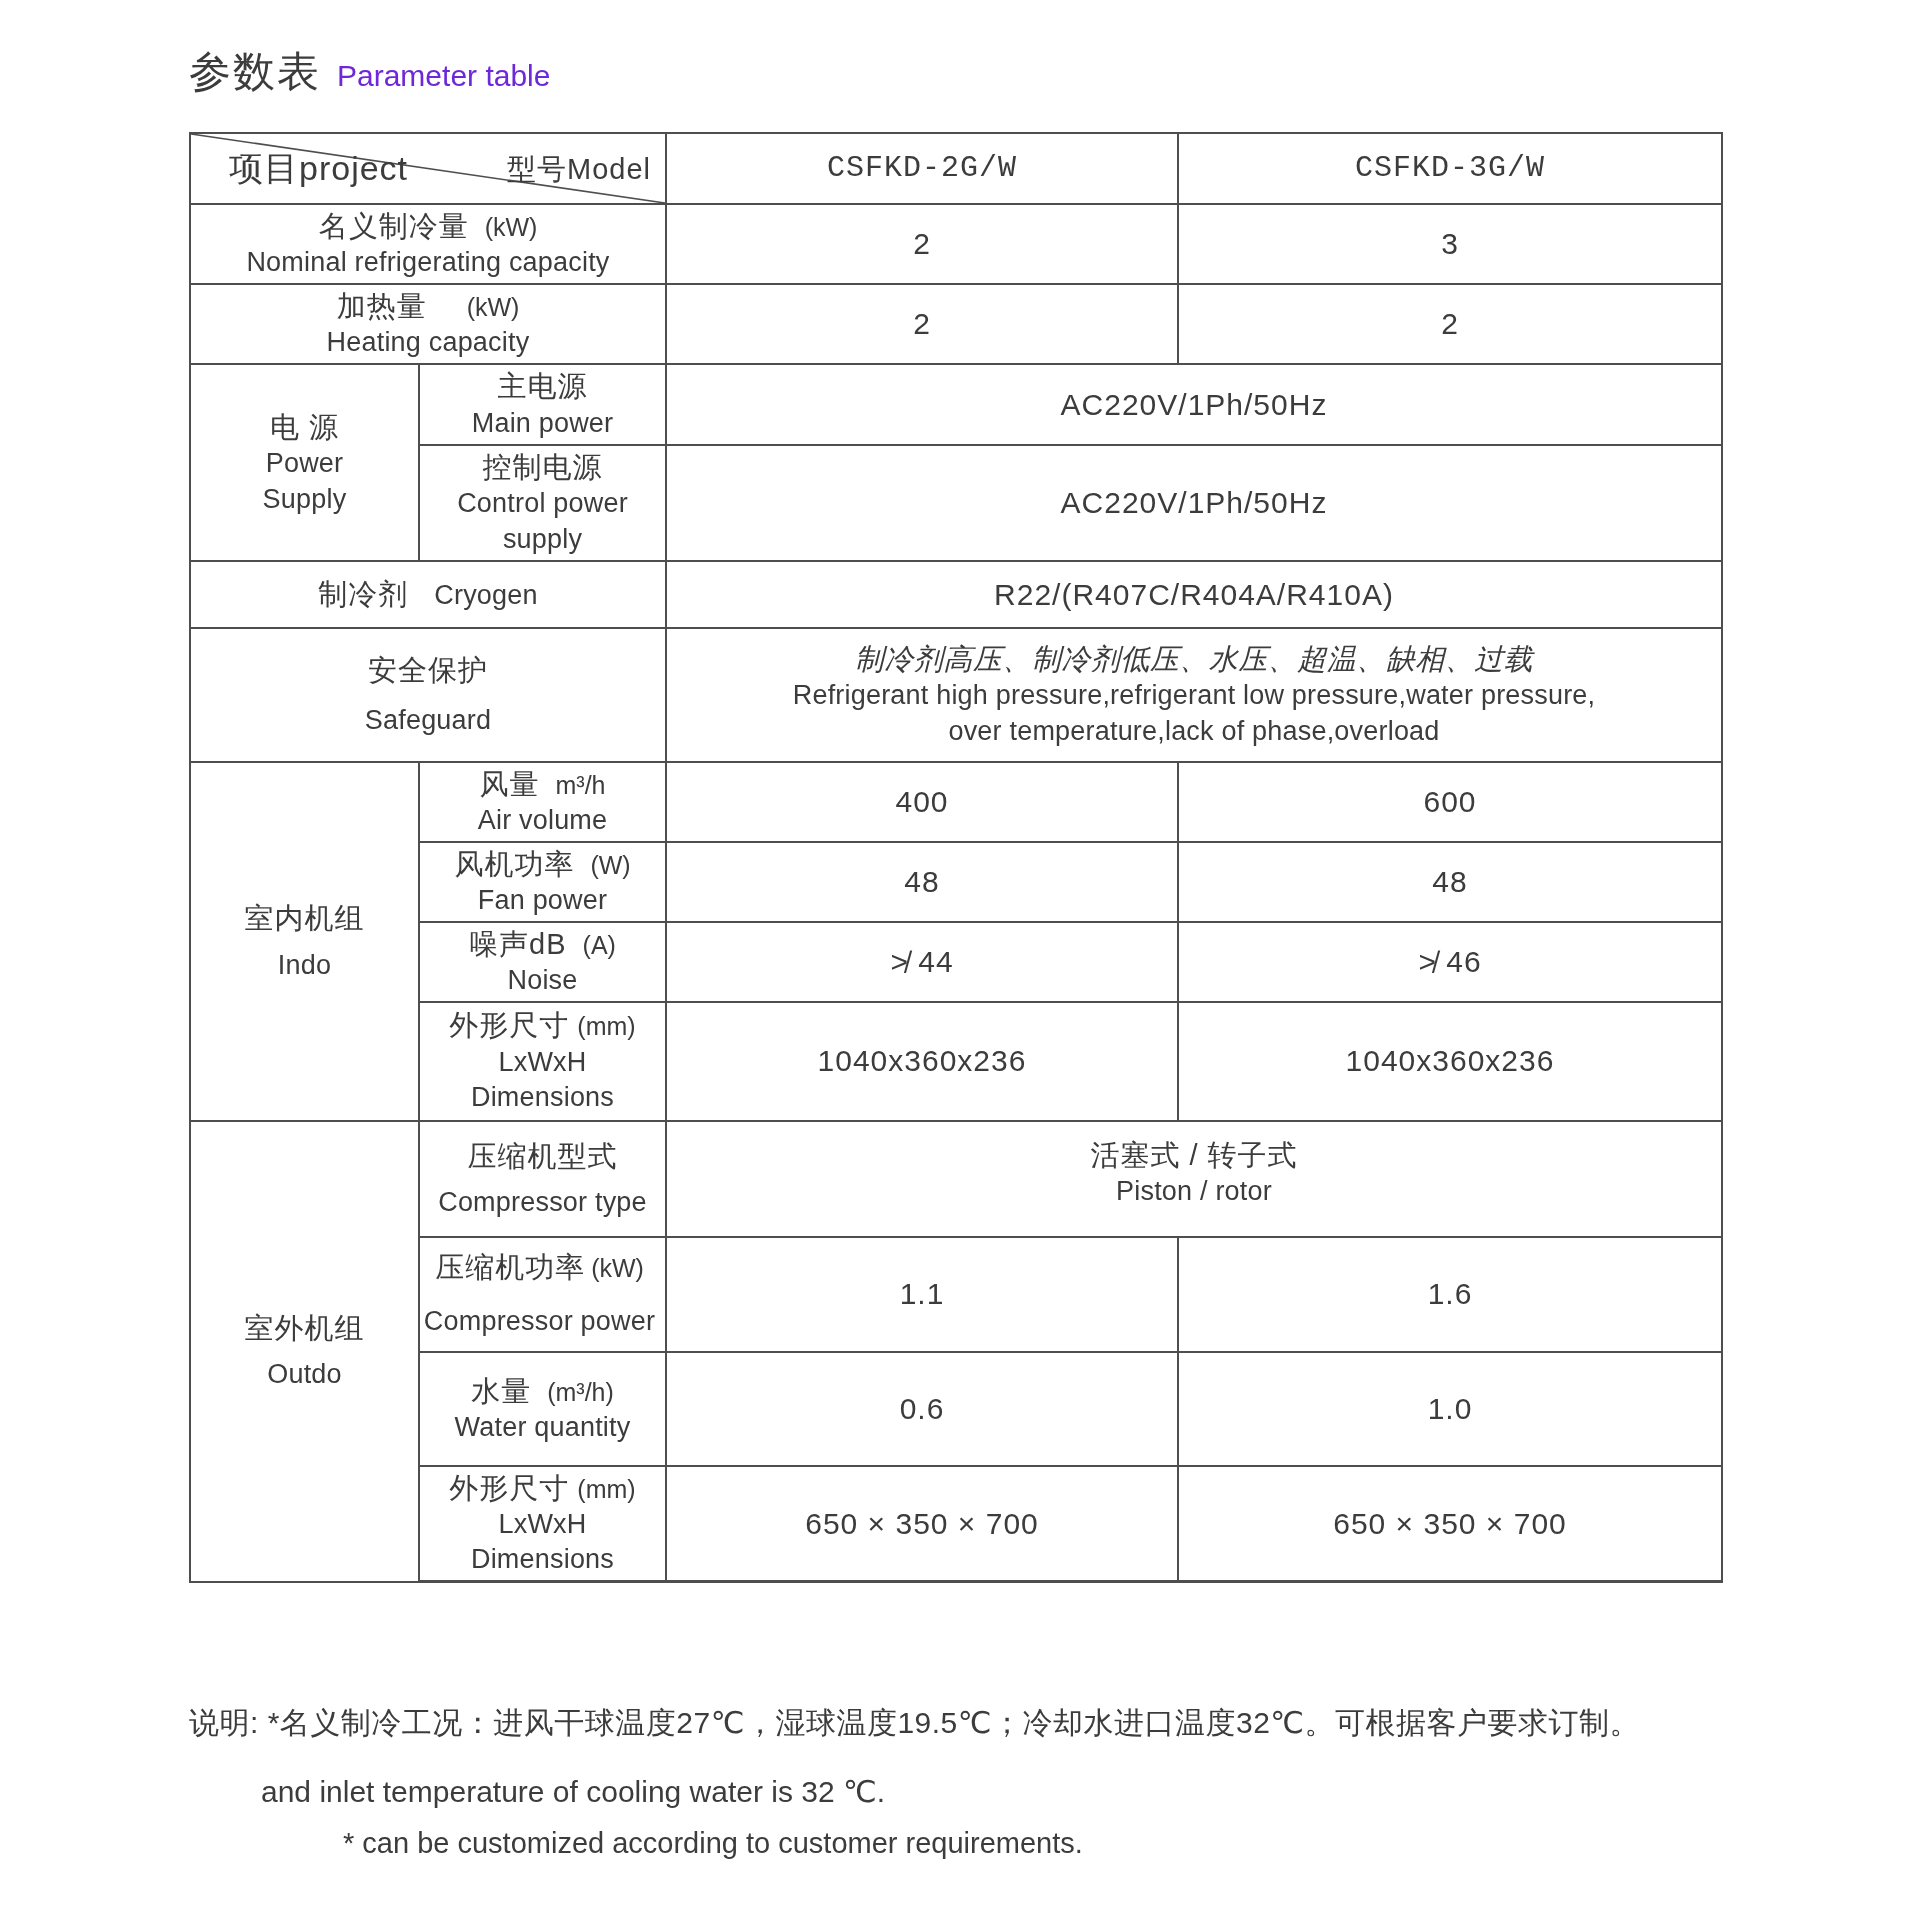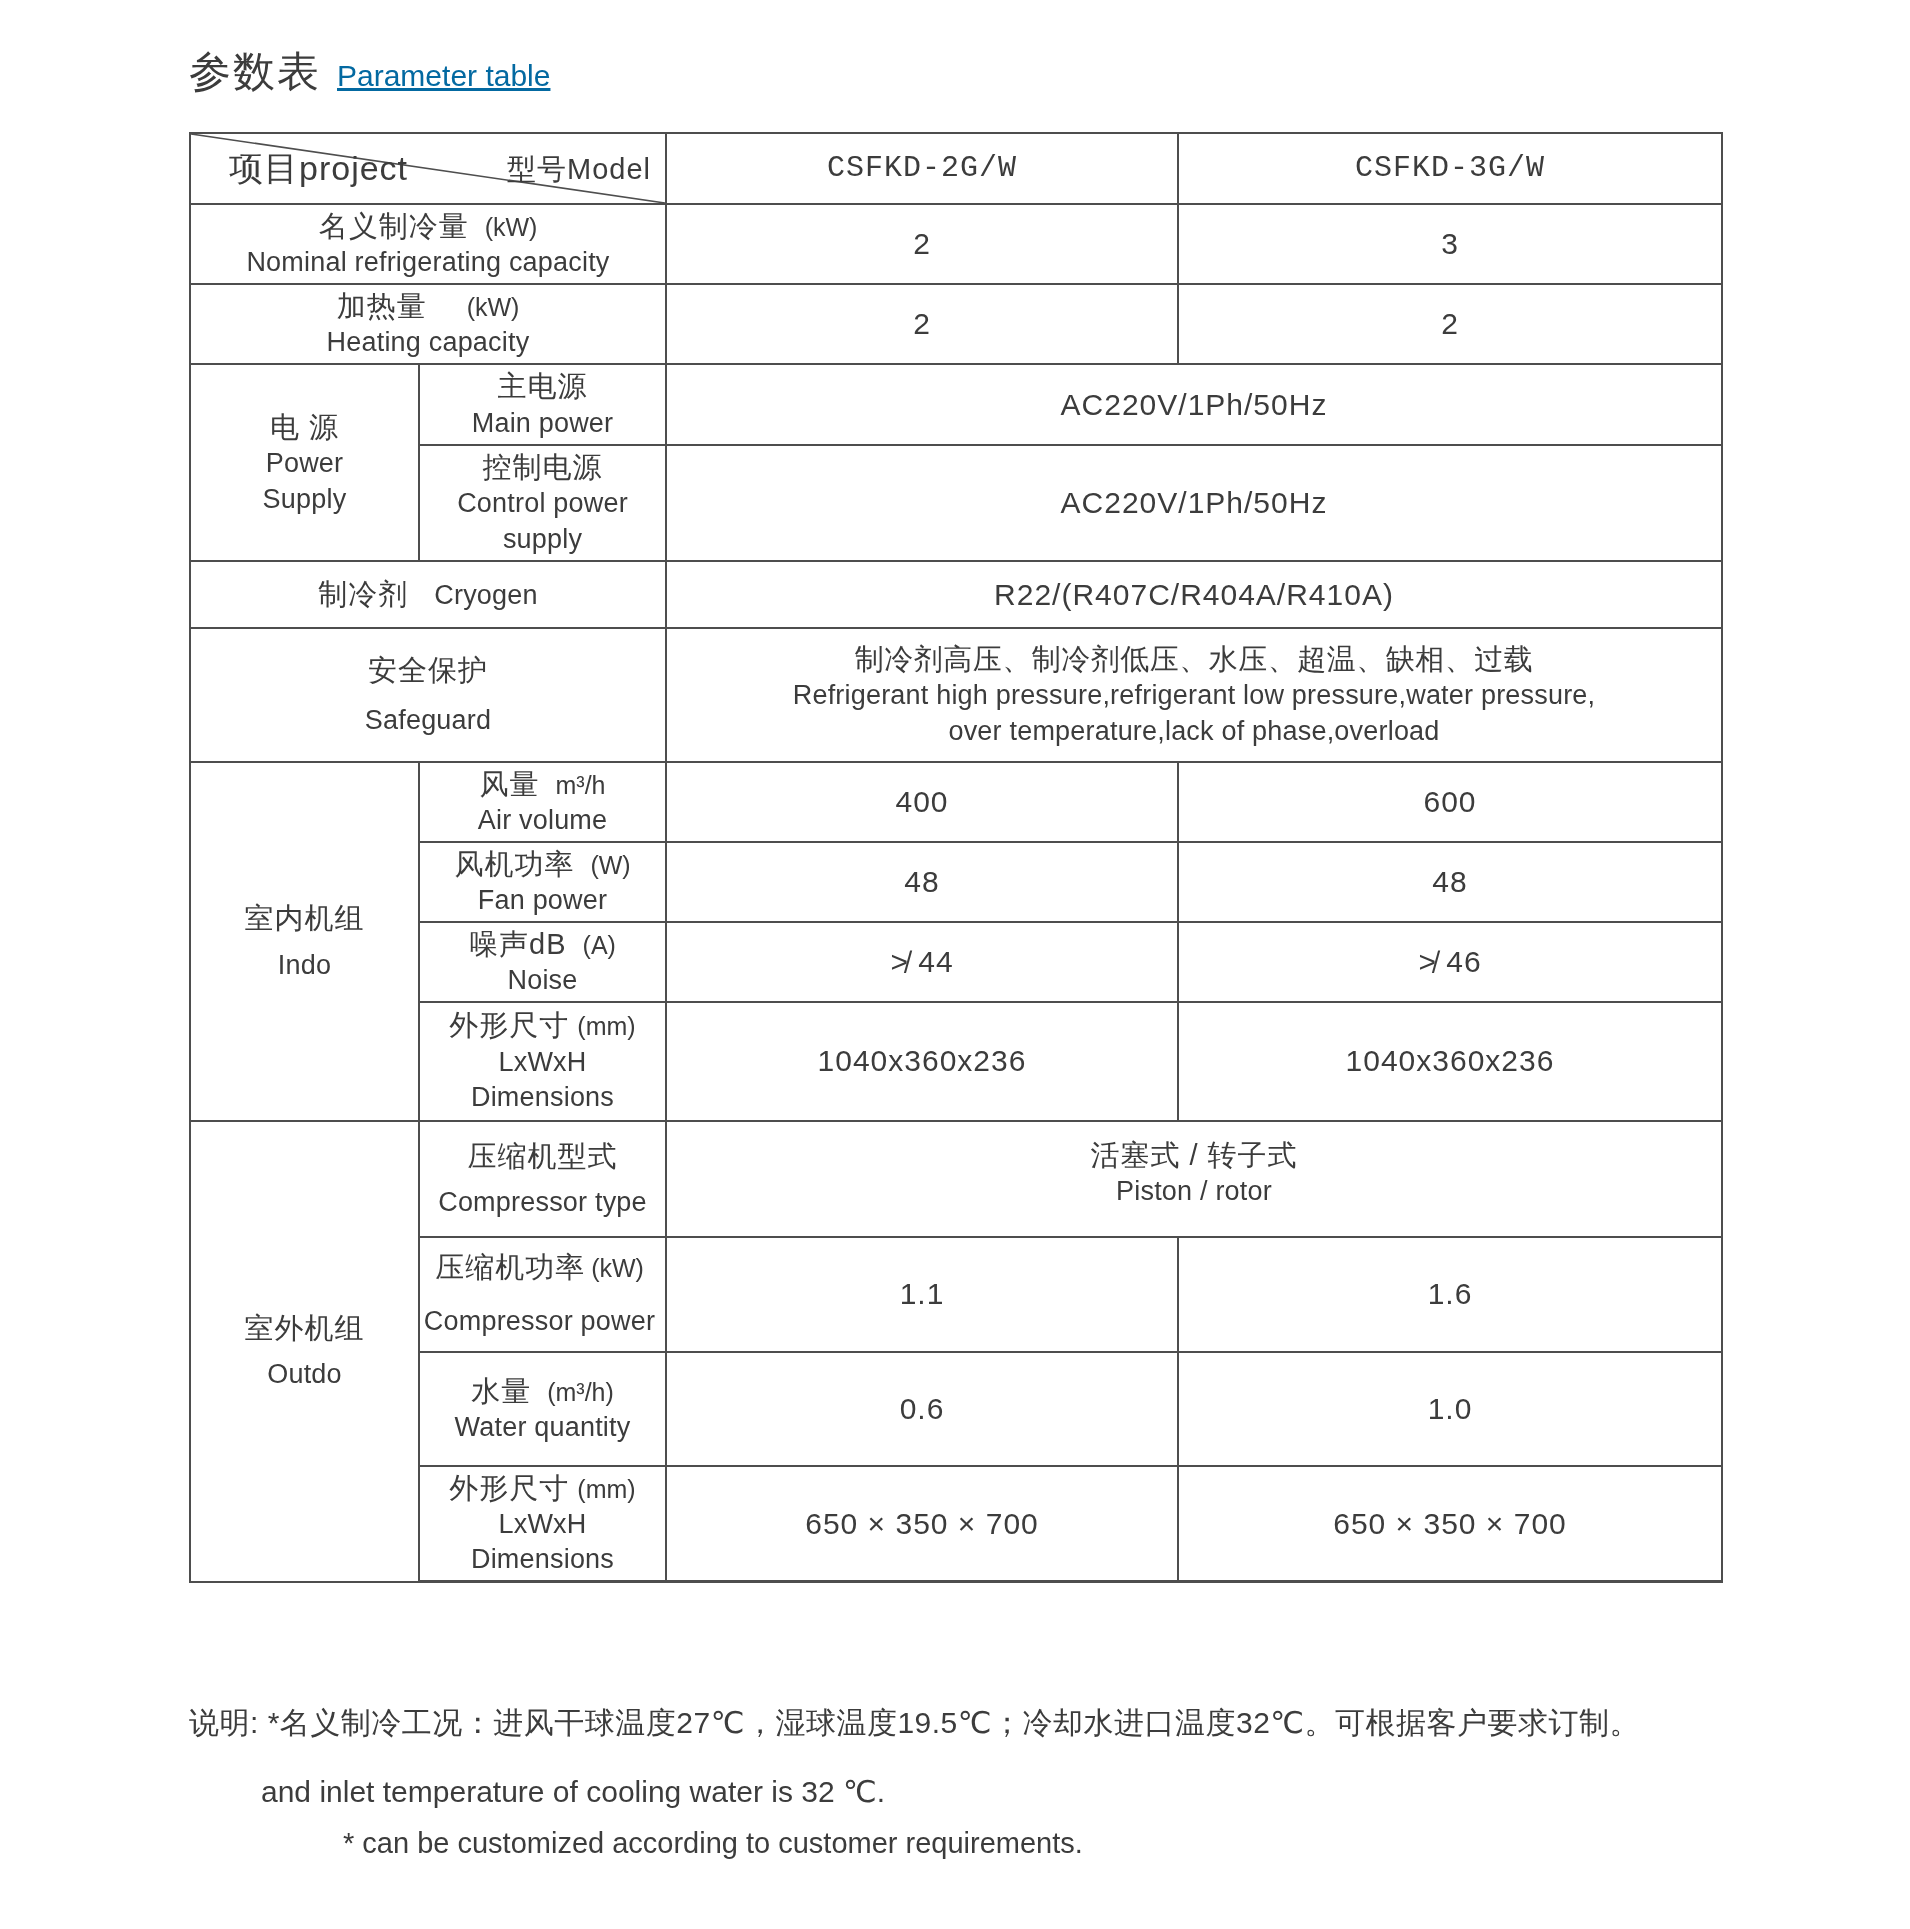--- a/index.html
+++ b/index.html
@@ -7,21 +7,21 @@
     width:1910px; height:1929px; background:#ffffff;
     font-family:"Liberation Sans","DejaVu Sans",sans-serif;
     color:#3c3c3c;
     -webkit-font-smoothing:antialiased;
   }
   .page { position:relative; width:1910px; height:1929px; overflow:hidden; }
 
   
   .title { position:absolute; left:189px; top:44px; white-space:nowrap; }
   .title-zh { font-size:42px; letter-spacing:2px; }
-  .title-en { font-size:30px; margin-left:16px; color:#0369a1;text-decoration:underline; }
+  .title-en { font-size:30px; margin-left:16px; color:#6d28d9; }
 
   
   table.params {
     position:absolute; left:189px; top:132px; width:1532px;
     border-collapse:collapse; table-layout:fixed;
   }
   table.params td {
     border:2px solid #4e4e4e;
     text-align:center; vertical-align:middle;
     padding:2px 6px;
@@ -32,21 +32,21 @@
 
   .zh-line { font-size:29px; letter-spacing:1px; }
   .en-line { font-size:27px; letter-spacing:0.2px; }
   .unit { font-size:25px; margin-left:16px; letter-spacing:0; }
   .val { font-size:30px; letter-spacing:1px; }
   .model { font-size:30px; letter-spacing:1px;font-family:Liberation Mono, monospace; }
 
   td.left { text-align:left; padding-left:40px; }
   td.safeguard-label { padding-right:119px; }
   td.safeguard-value { text-align:left; padding-left:28px; }
-  td.safeguard-value .zh-line { letter-spacing:0.5px; }
+  td.safeguard-value .zh-line { letter-spacing:0.5px;font-style:italic; }
 
   
   td.corner { position:relative; padding:0; }
   .diag { position:absolute; left:0; top:0; width:100%; height:100%; display:block; }
   .corner-top { position:absolute; top:16px; right:14px; font-size:29px; letter-spacing:1px; }
   .corner-bottom { position:absolute; bottom:12px; left:38px; font-size:34px; letter-spacing:1px; }
 
   
   .notes { position:absolute; left:189px; top:1703px; width:1592px; }
   .note-line1 { font-size:30px; letter-spacing:0.5px; margin-bottom:30px; }

